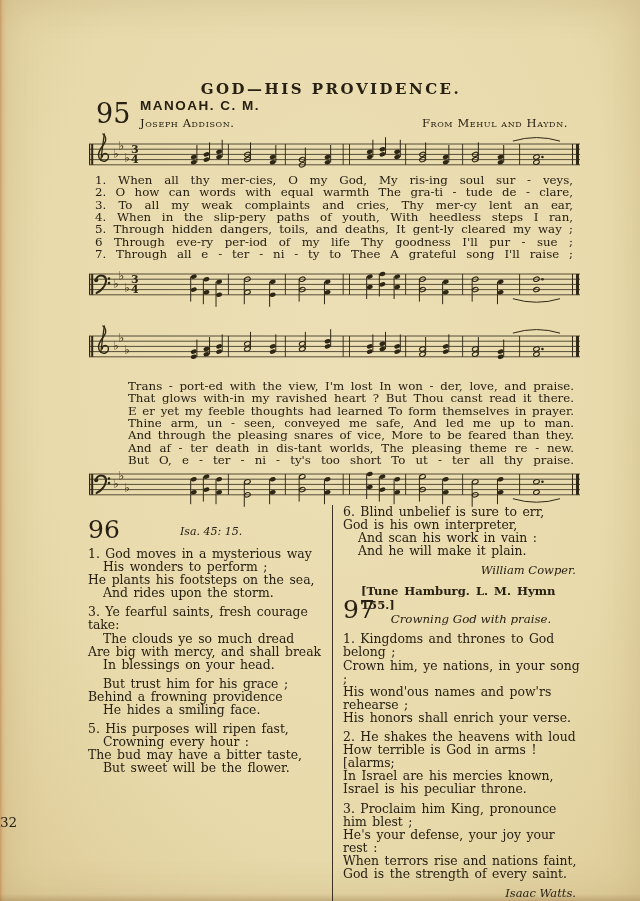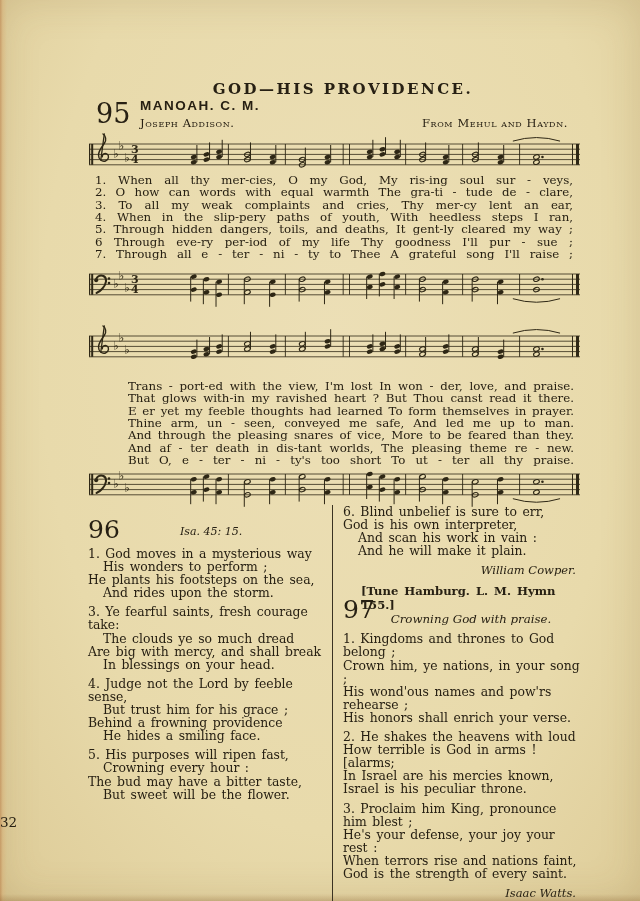--- a/index.html
+++ b/index.html
@@ -4,21 +4,21 @@
 <style>
   html,body{margin:0;padding:0;background:#cfc29a;}
   .page{position:relative;width:640px;height:901px;overflow:hidden;
     background:radial-gradient(ellipse at 52% 38%, #ecdfb6 0%, #e8daab 62%, #ddcb97 100%);
     color:#272013;font-family:"DejaVu Serif", serif;
     box-shadow:inset 0 0 40px rgba(120,90,40,.18);}
   .edge-left{position:absolute;left:0;top:0;width:7px;height:100%;
     background:linear-gradient(to right,#b97a44 0%, #d8b37b 40%, rgba(216,179,123,0) 100%);opacity:.55;}
   .edge-bottom{position:absolute;left:0;bottom:0;width:100%;height:7px;
     background:linear-gradient(to top,rgba(140,100,50,.30),rgba(140,100,50,0));}
-  .running-head{position:absolute;left:96px;top:80px;width:494px;text-align:center;
+  .running-head{position:absolute;left:84px;top:80px;width:494px;text-align:center;
     font-size:15px;font-weight:600;letter-spacing:2.5px;}
   .h95-number{position:absolute;left:96px;top:100px;font-size:27px;line-height:27px;}
   .h95-title{position:absolute;left:140px;top:98px;font-family:"Liberation Sans",sans-serif;
     font-weight:bold;font-size:13.5px;letter-spacing:1.5px;}
   .byline-row{position:absolute;left:140px;top:116px;width:428px;display:flex;
     justify-content:space-between;font-variant:small-caps;font-size:11.5px;letter-spacing:.6px;}
   svg.sys{position:absolute;left:88px;width:494px;height:52px;}
   .lyrics{position:absolute;}
   .lline{font-size:11.8px;line-height:12.35px;text-align:justify;text-align-last:justify;
     word-spacing:1px;white-space:normal;}
@@ -373,21 +373,20 @@
             <div class="vline">He plants his footsteps on the sea,</div>
             <div class="vline ind">And rides upon the storm.</div>
           </div>
           <div class="verse">
             <div class="vline">3.  Ye fearful saints, fresh courage take:</div>
             <div class="vline ind">The clouds ye so much dread</div>
             <div class="vline">Are big with mercy, and shall break</div>
             <div class="vline ind">In blessings on your head.</div>
           </div>
           <div class="verse">
-            <div class="vline">4.  Judge not the Lord by feeble sense,</div>
             <div class="vline ind">But trust him for his grace ;</div>
             <div class="vline">Behind a frowning providence</div>
             <div class="vline ind">He hides a smiling face.</div>
           </div>
           <div class="verse">
             <div class="vline">5.  His purposes will ripen fast,</div>
             <div class="vline ind">Crowning every hour :</div>
             <div class="vline">The bud may have a bitter taste,</div>
             <div class="vline ind">But sweet will be the flower.</div>
           </div>

